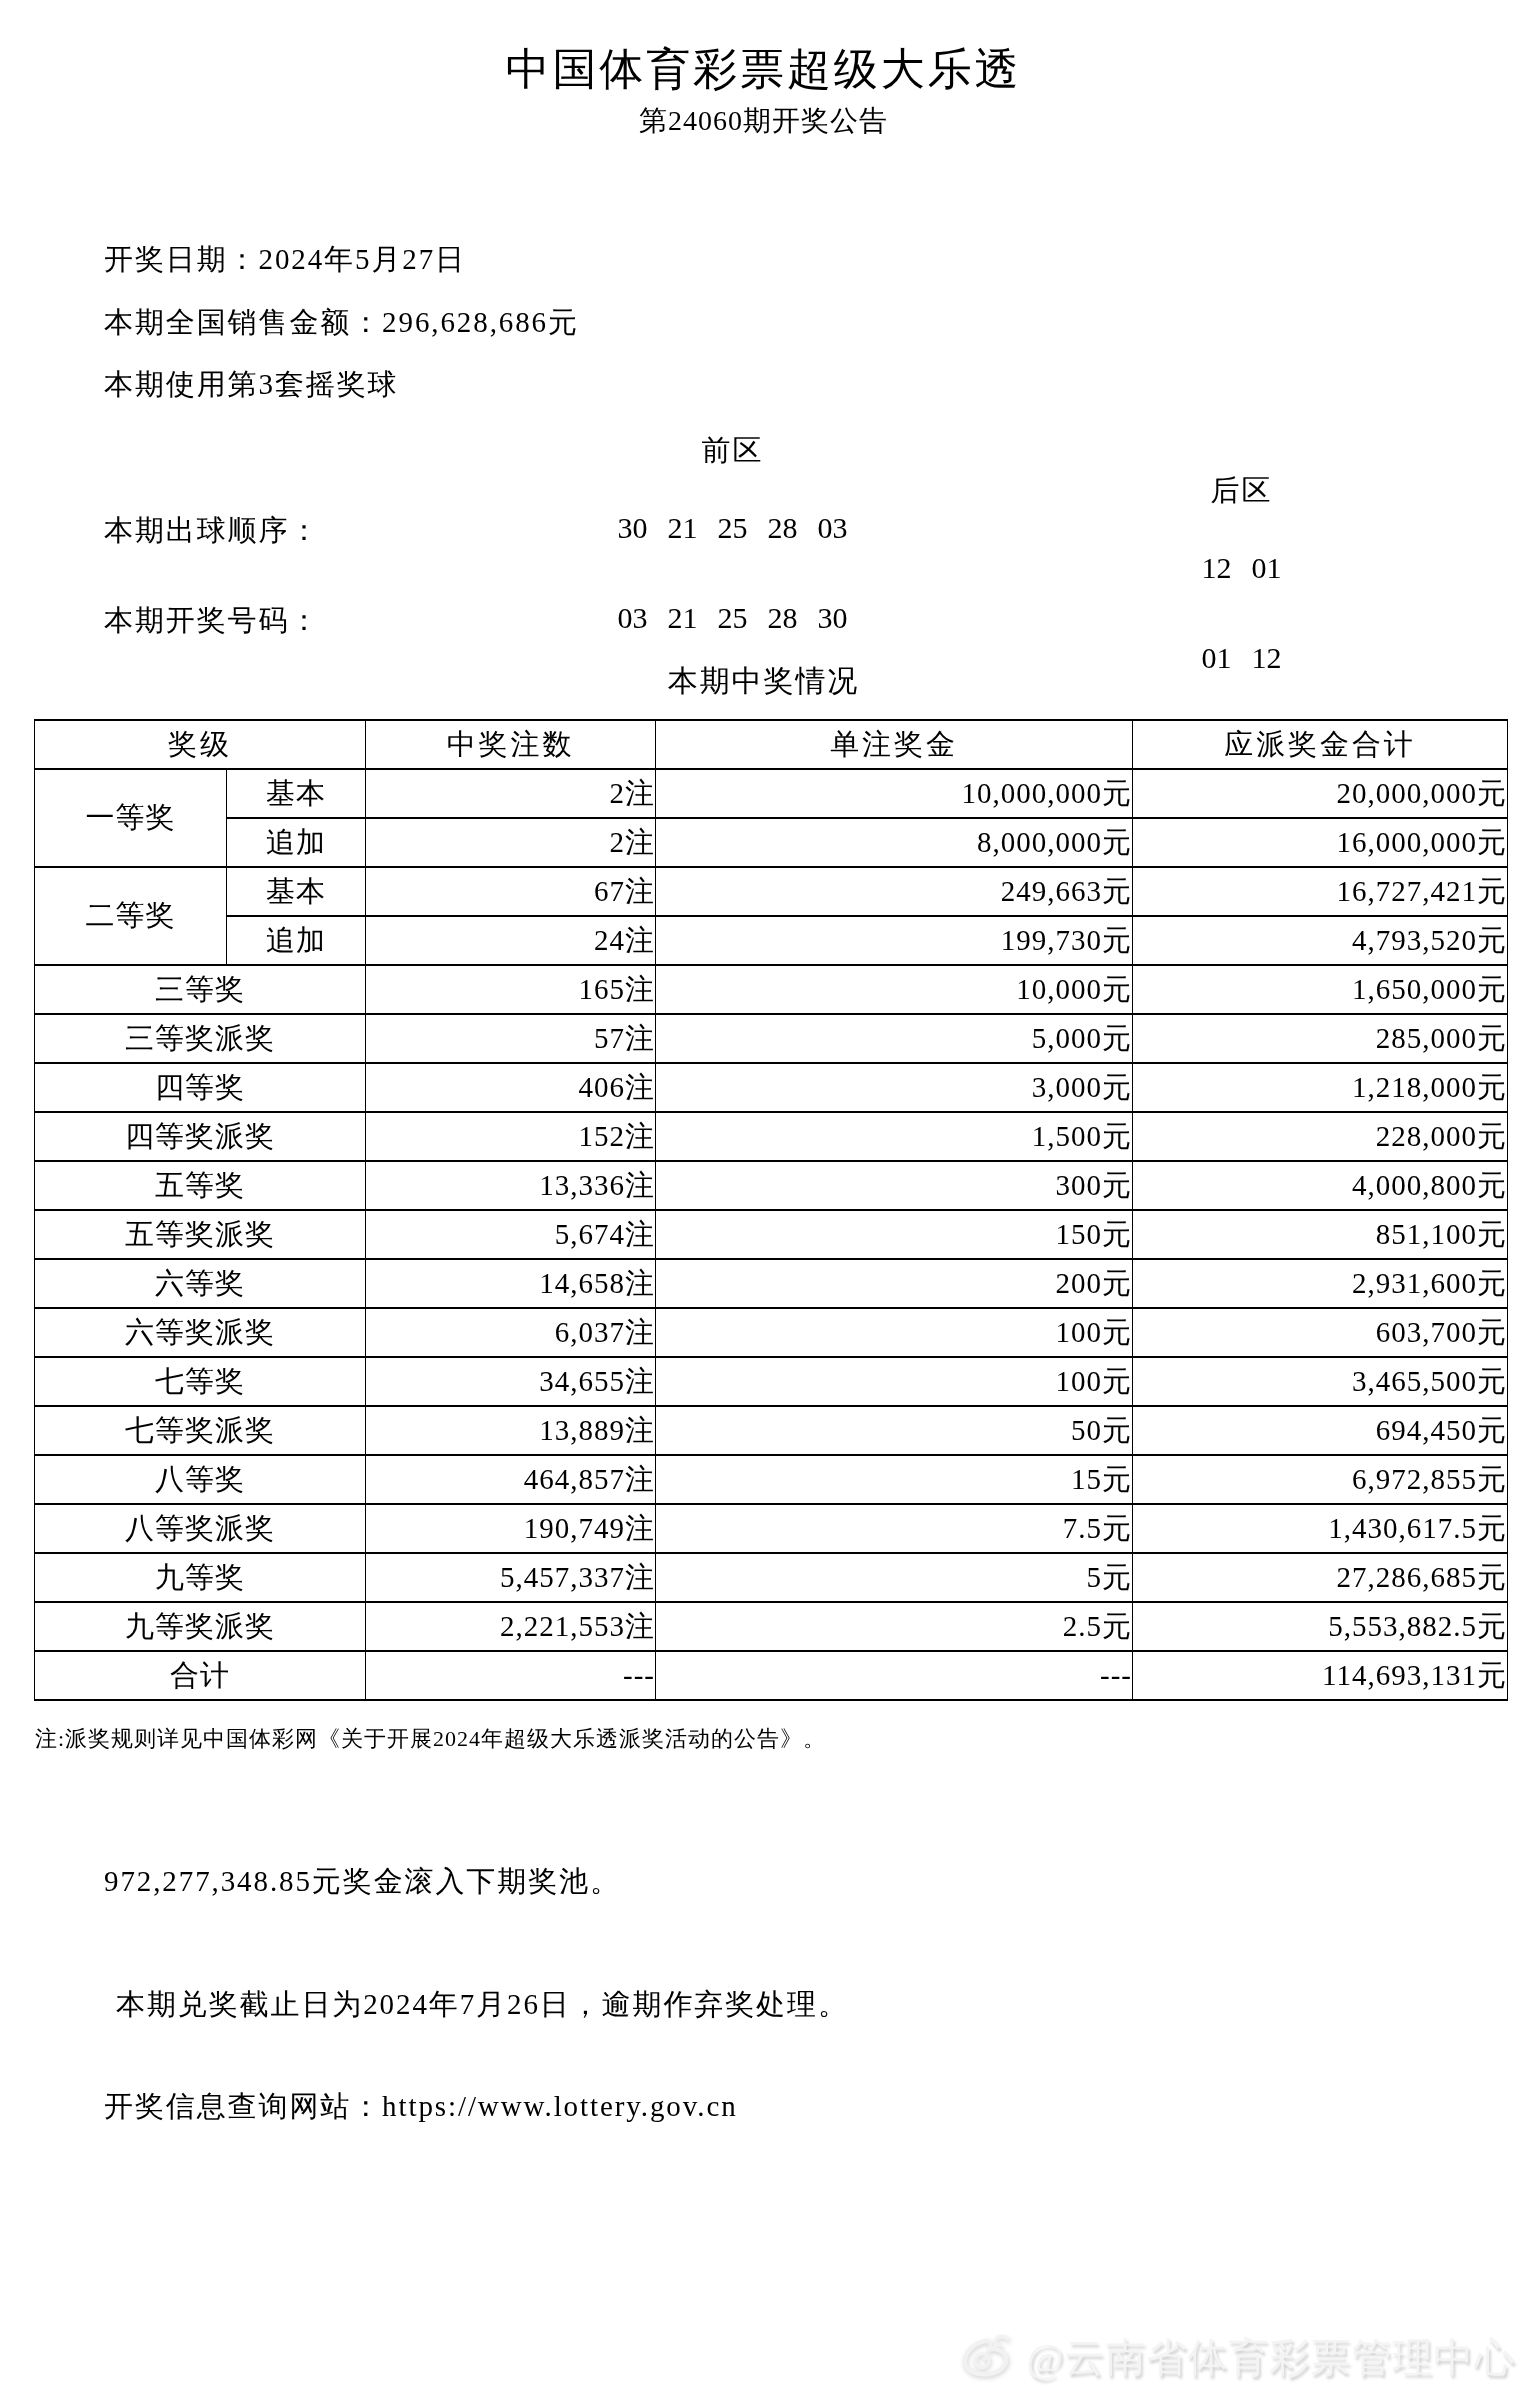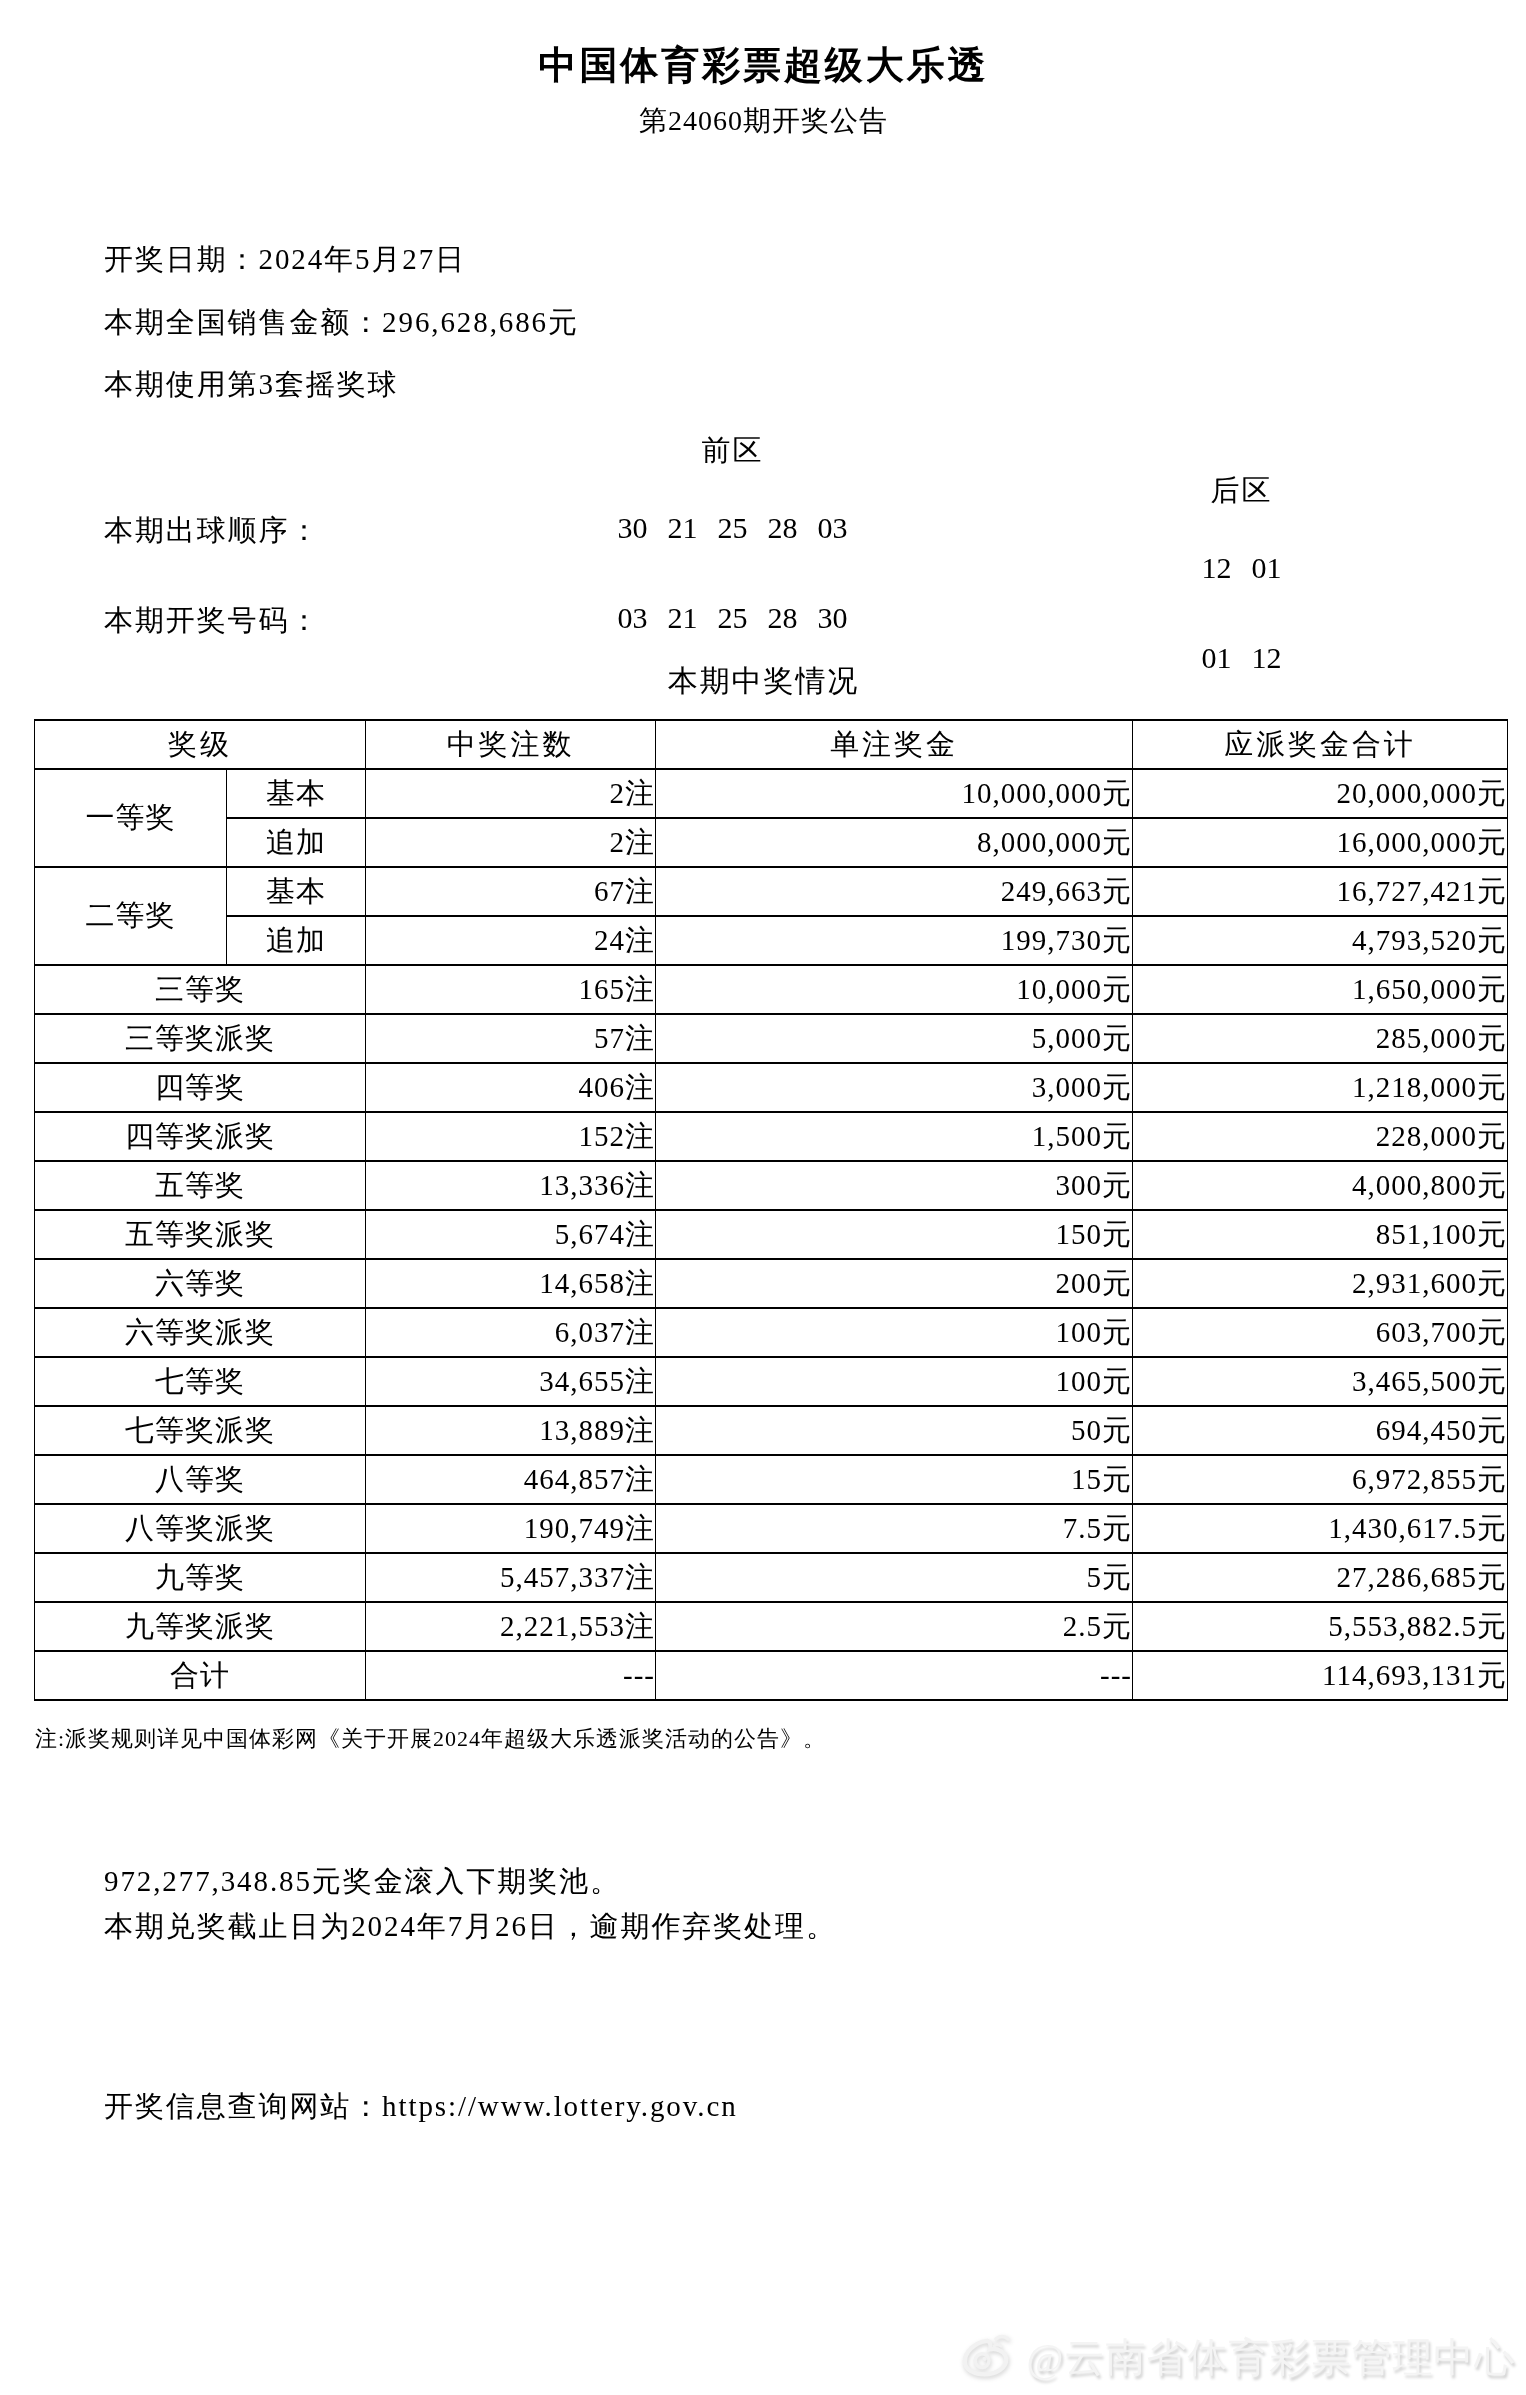--- a/index.html
+++ b/index.html
@@ -9,21 +9,21 @@
     height: 2396px;
     background: #ffffff;
     color: #000000;
     font-family: "Liberation Serif", "DejaVu Serif", serif;
     overflow: hidden;
   }
   .abs { position: absolute; }
   .title {
     top: 40px; left: 0; width: 1527px;
     text-align: center;
-    font-size: 38px; letter-spacing: 2.9px; font-weight: bold;
+    font-size: 44px; letter-spacing: 2.9px;
   }
   .subtitle {
     top: 102px; left: 0; width: 1527px;
     text-align: center;
     font-size: 28px; letter-spacing: 1px;
   }
   .info { left: 104px; font-size: 29px; letter-spacing: 1.9px; }
   .info-1 { top: 240px; }
   .info-2 { top: 303px; }
   .info-3 { top: 365px; }
@@ -66,21 +66,21 @@
   td.c-label { text-align: center; border-radius: 11px; }
   td.c-num   { text-align: right; padding-right: 23px; letter-spacing: 0; }
   .note {
     top: 1724px; left: 35px;
     font-size: 22px; letter-spacing: 1px;
   }
   .para { left: 104px; font-size: 29px; letter-spacing: 1.9px; }
   .para-0 { top: 1782px; }
   .para-1 { top: 1862px; }
   .para-2 { top: 1937px; }
-  .para-3 { top: 1907px; }
+  .para-3 { top: 1985px; margin-left: 12px; }
   .para-4 { top: 2087px; }
 
   .watermark {
     top: 2327px; left: 961px;
     display: flex; align-items: center;
     color: #f4f4f4;
     text-shadow: 1.9px 2.9px 2.9px #cfcfcf;
     font-size: 40px;
     letter-spacing: 1px;
     white-space: nowrap;

